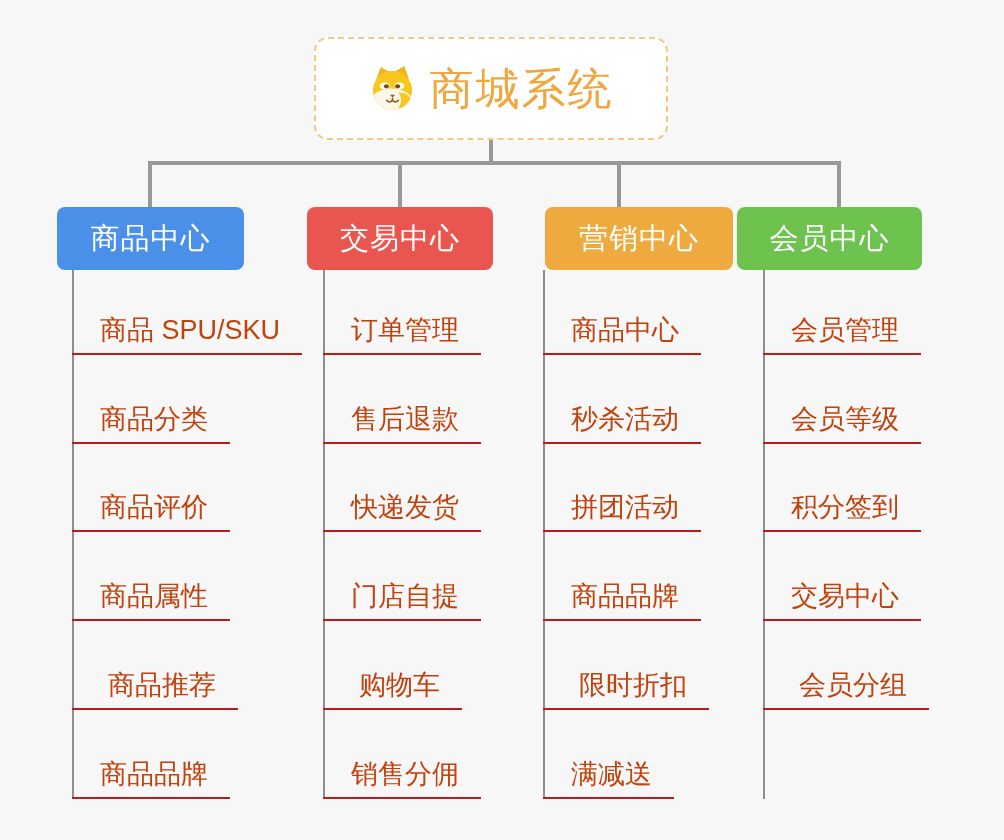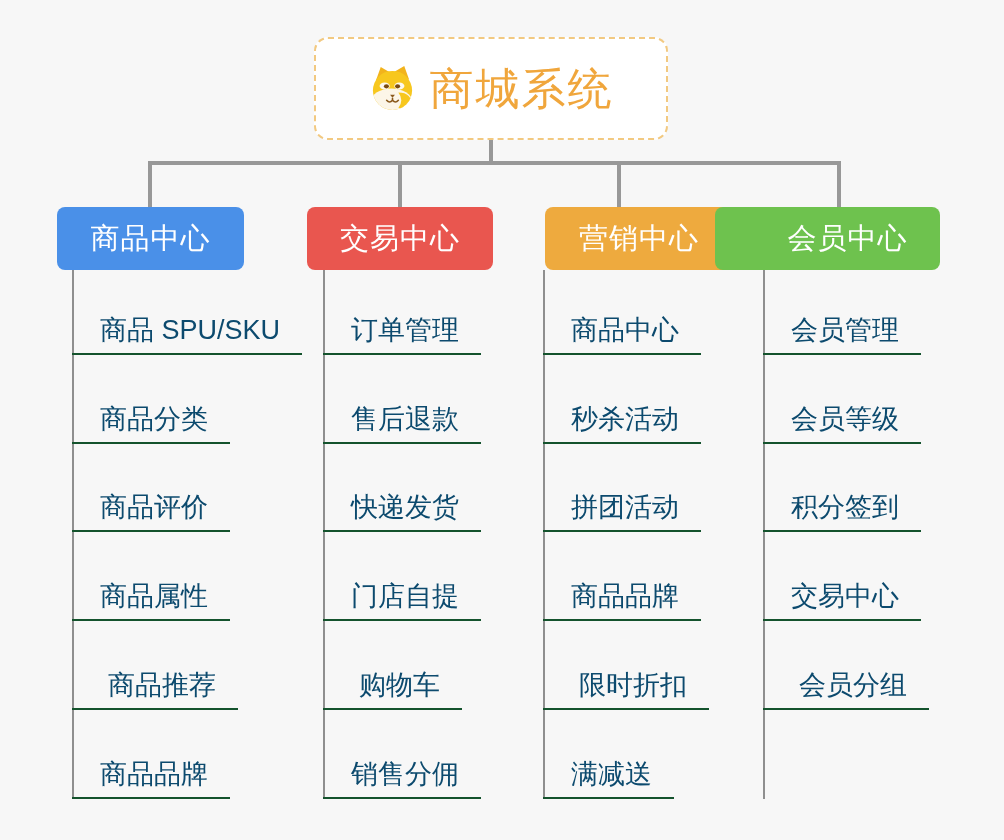--- a/index.html
+++ b/index.html
@@ -67,32 +67,32 @@
     justify-content: center;
     color: #ffffff;
     font-size: 29px;
     letter-spacing: 1px;
     white-space: nowrap;
     cursor: default;
   }
   .branch-node.b0 { left: 57px;  width: 187px; }
   .branch-node.b1 { left: 307px; width: 186px; }
   .branch-node.b2 { left: 525px; width: 188px; }
-  .branch-node.b3 { left: 715px; width: 185px; padding-left: 40px; }
+  .branch-node.b3 { left: 737px; width: 185px; }
 
   
   .leaf {
     position: absolute;
     height: 39px;
     padding: 0 22px 5px 28px;
-    border-bottom: 2px solid #14532d;
+    border-bottom: 2px solid #b91c1c;
     display: flex;
     align-items: flex-end;
     font-size: 27px;
-    color: #0c4a6e;
+    color: #c2410c;
     white-space: nowrap;
     box-sizing: content-box;
   }
   .leaf.c0 { left: 72px; }
   .leaf.c1 { left: 323px; }
   .leaf.c2 { left: 543px; }
   .leaf.c3 { left: 763px; }
   .leaf.r0 { top: 309px; }
   .leaf.r1 { top: 398px; }
   .leaf.r2 { top: 486px; }

